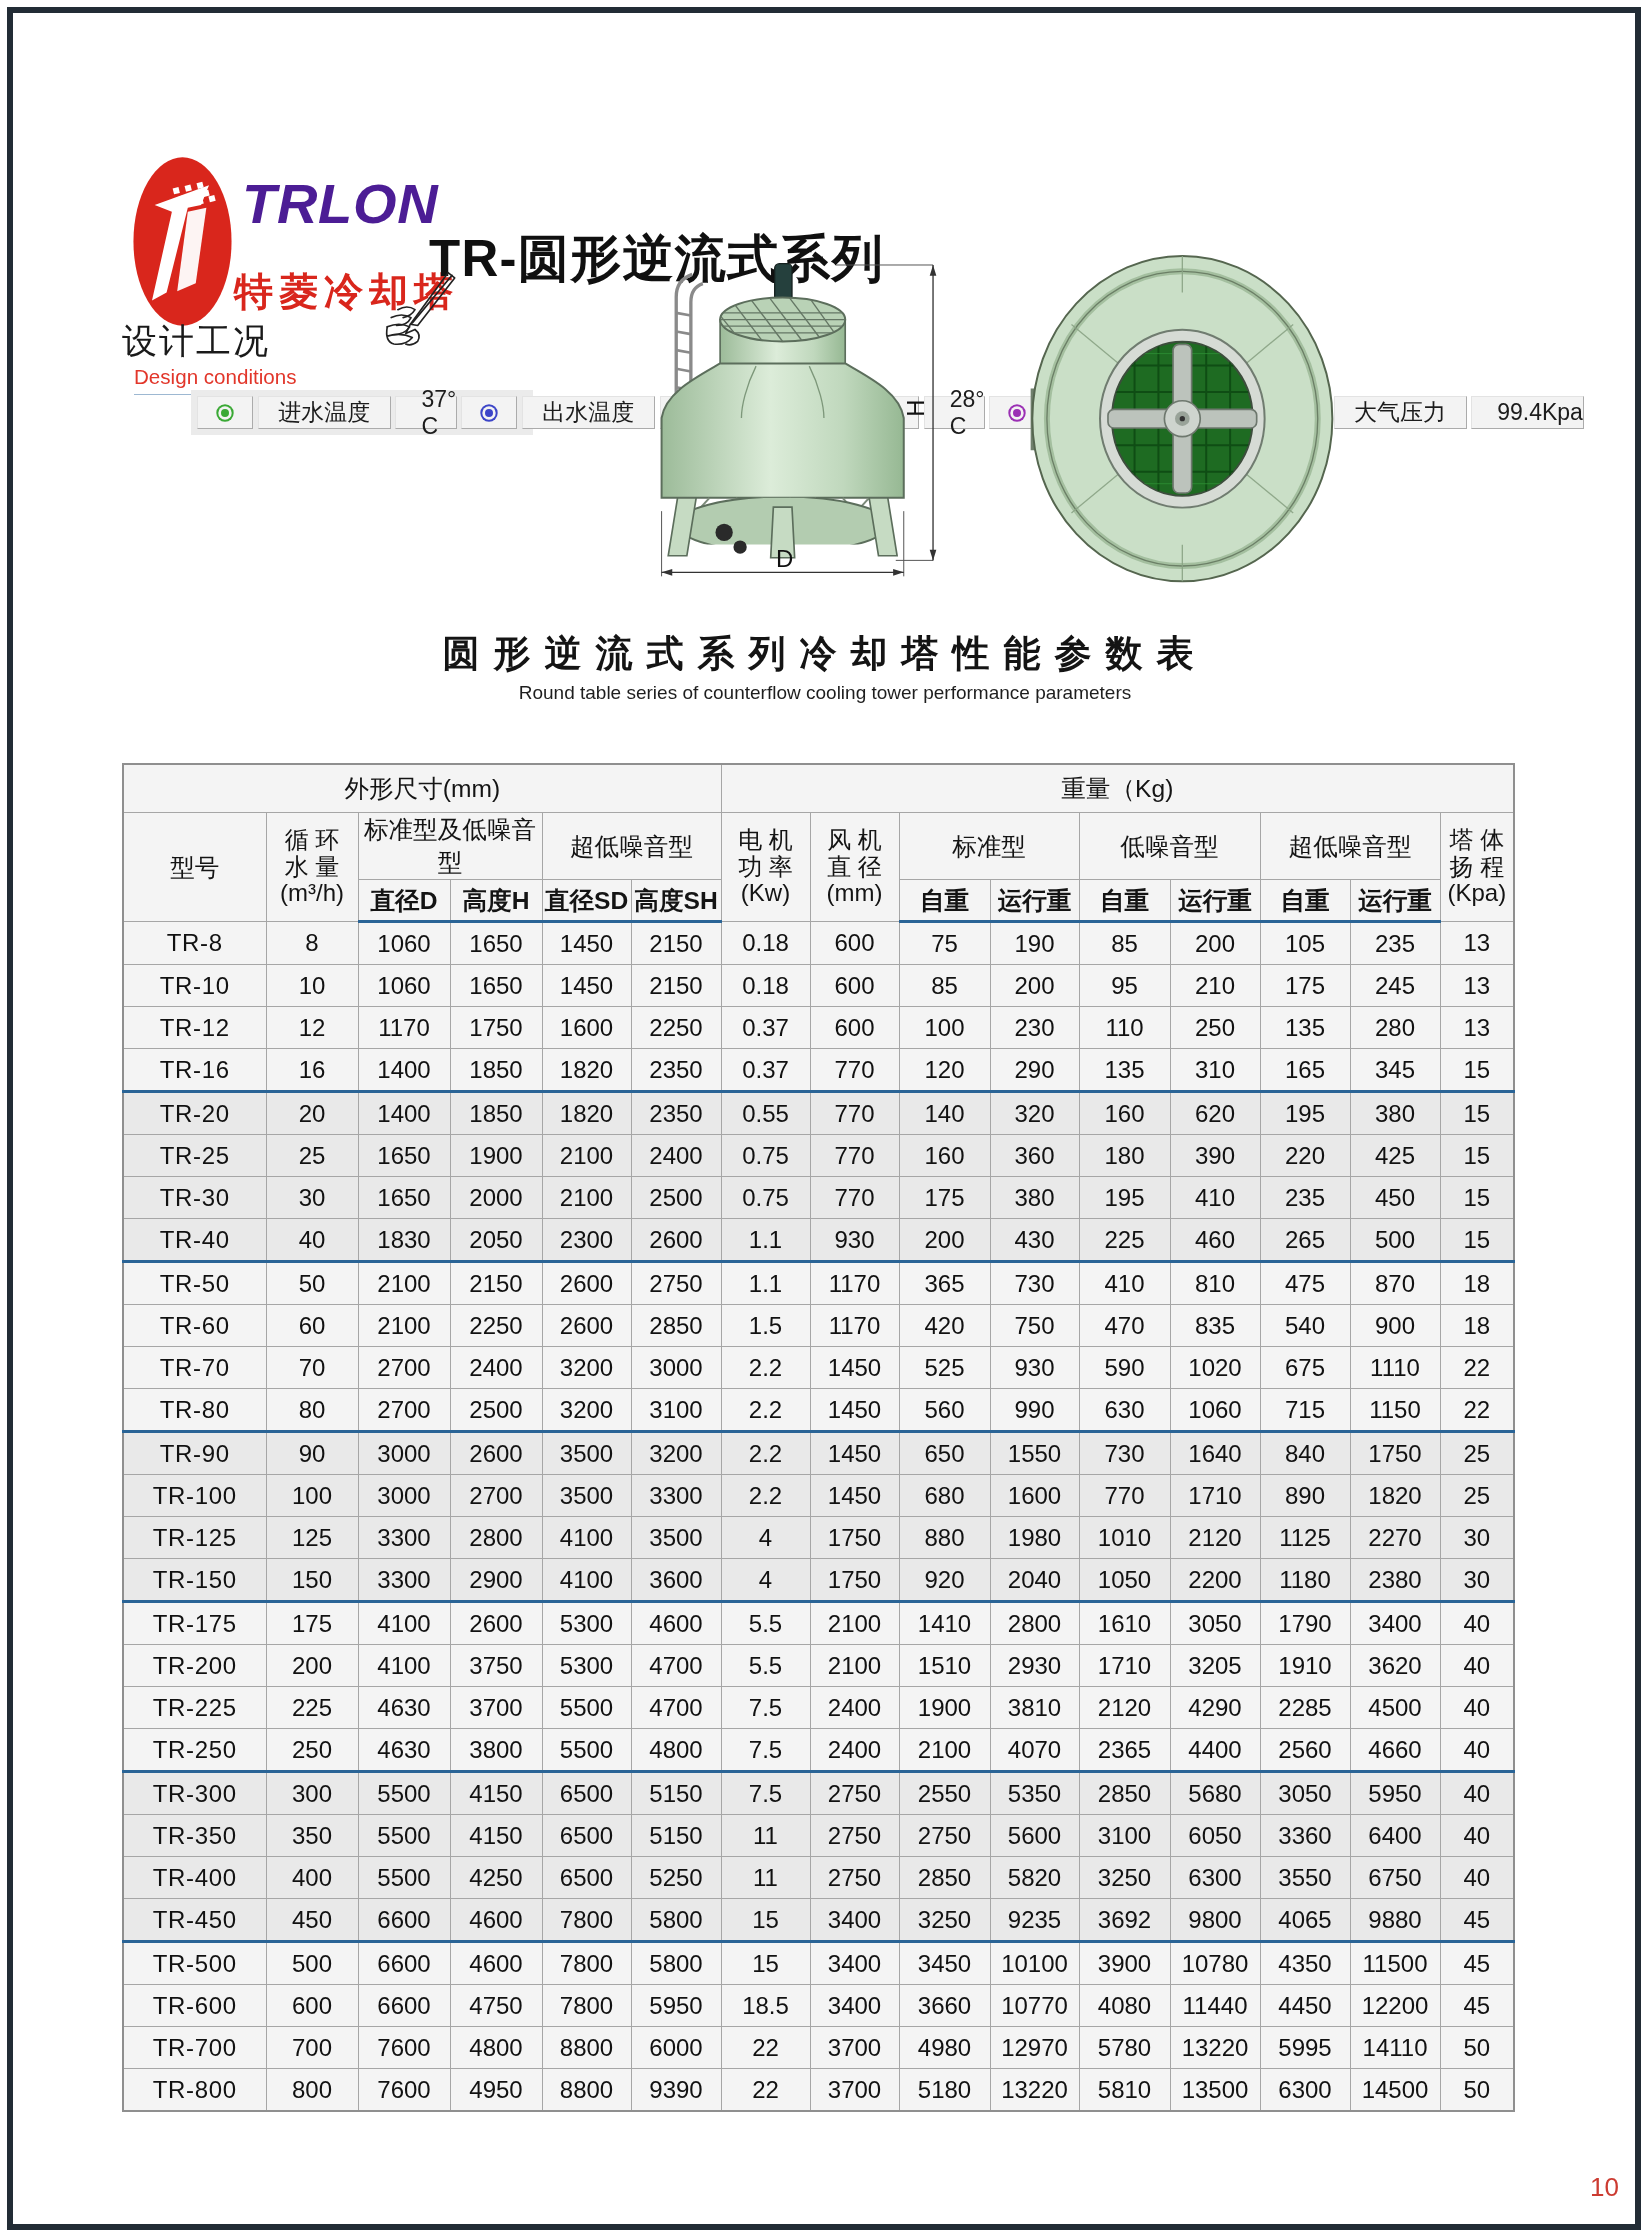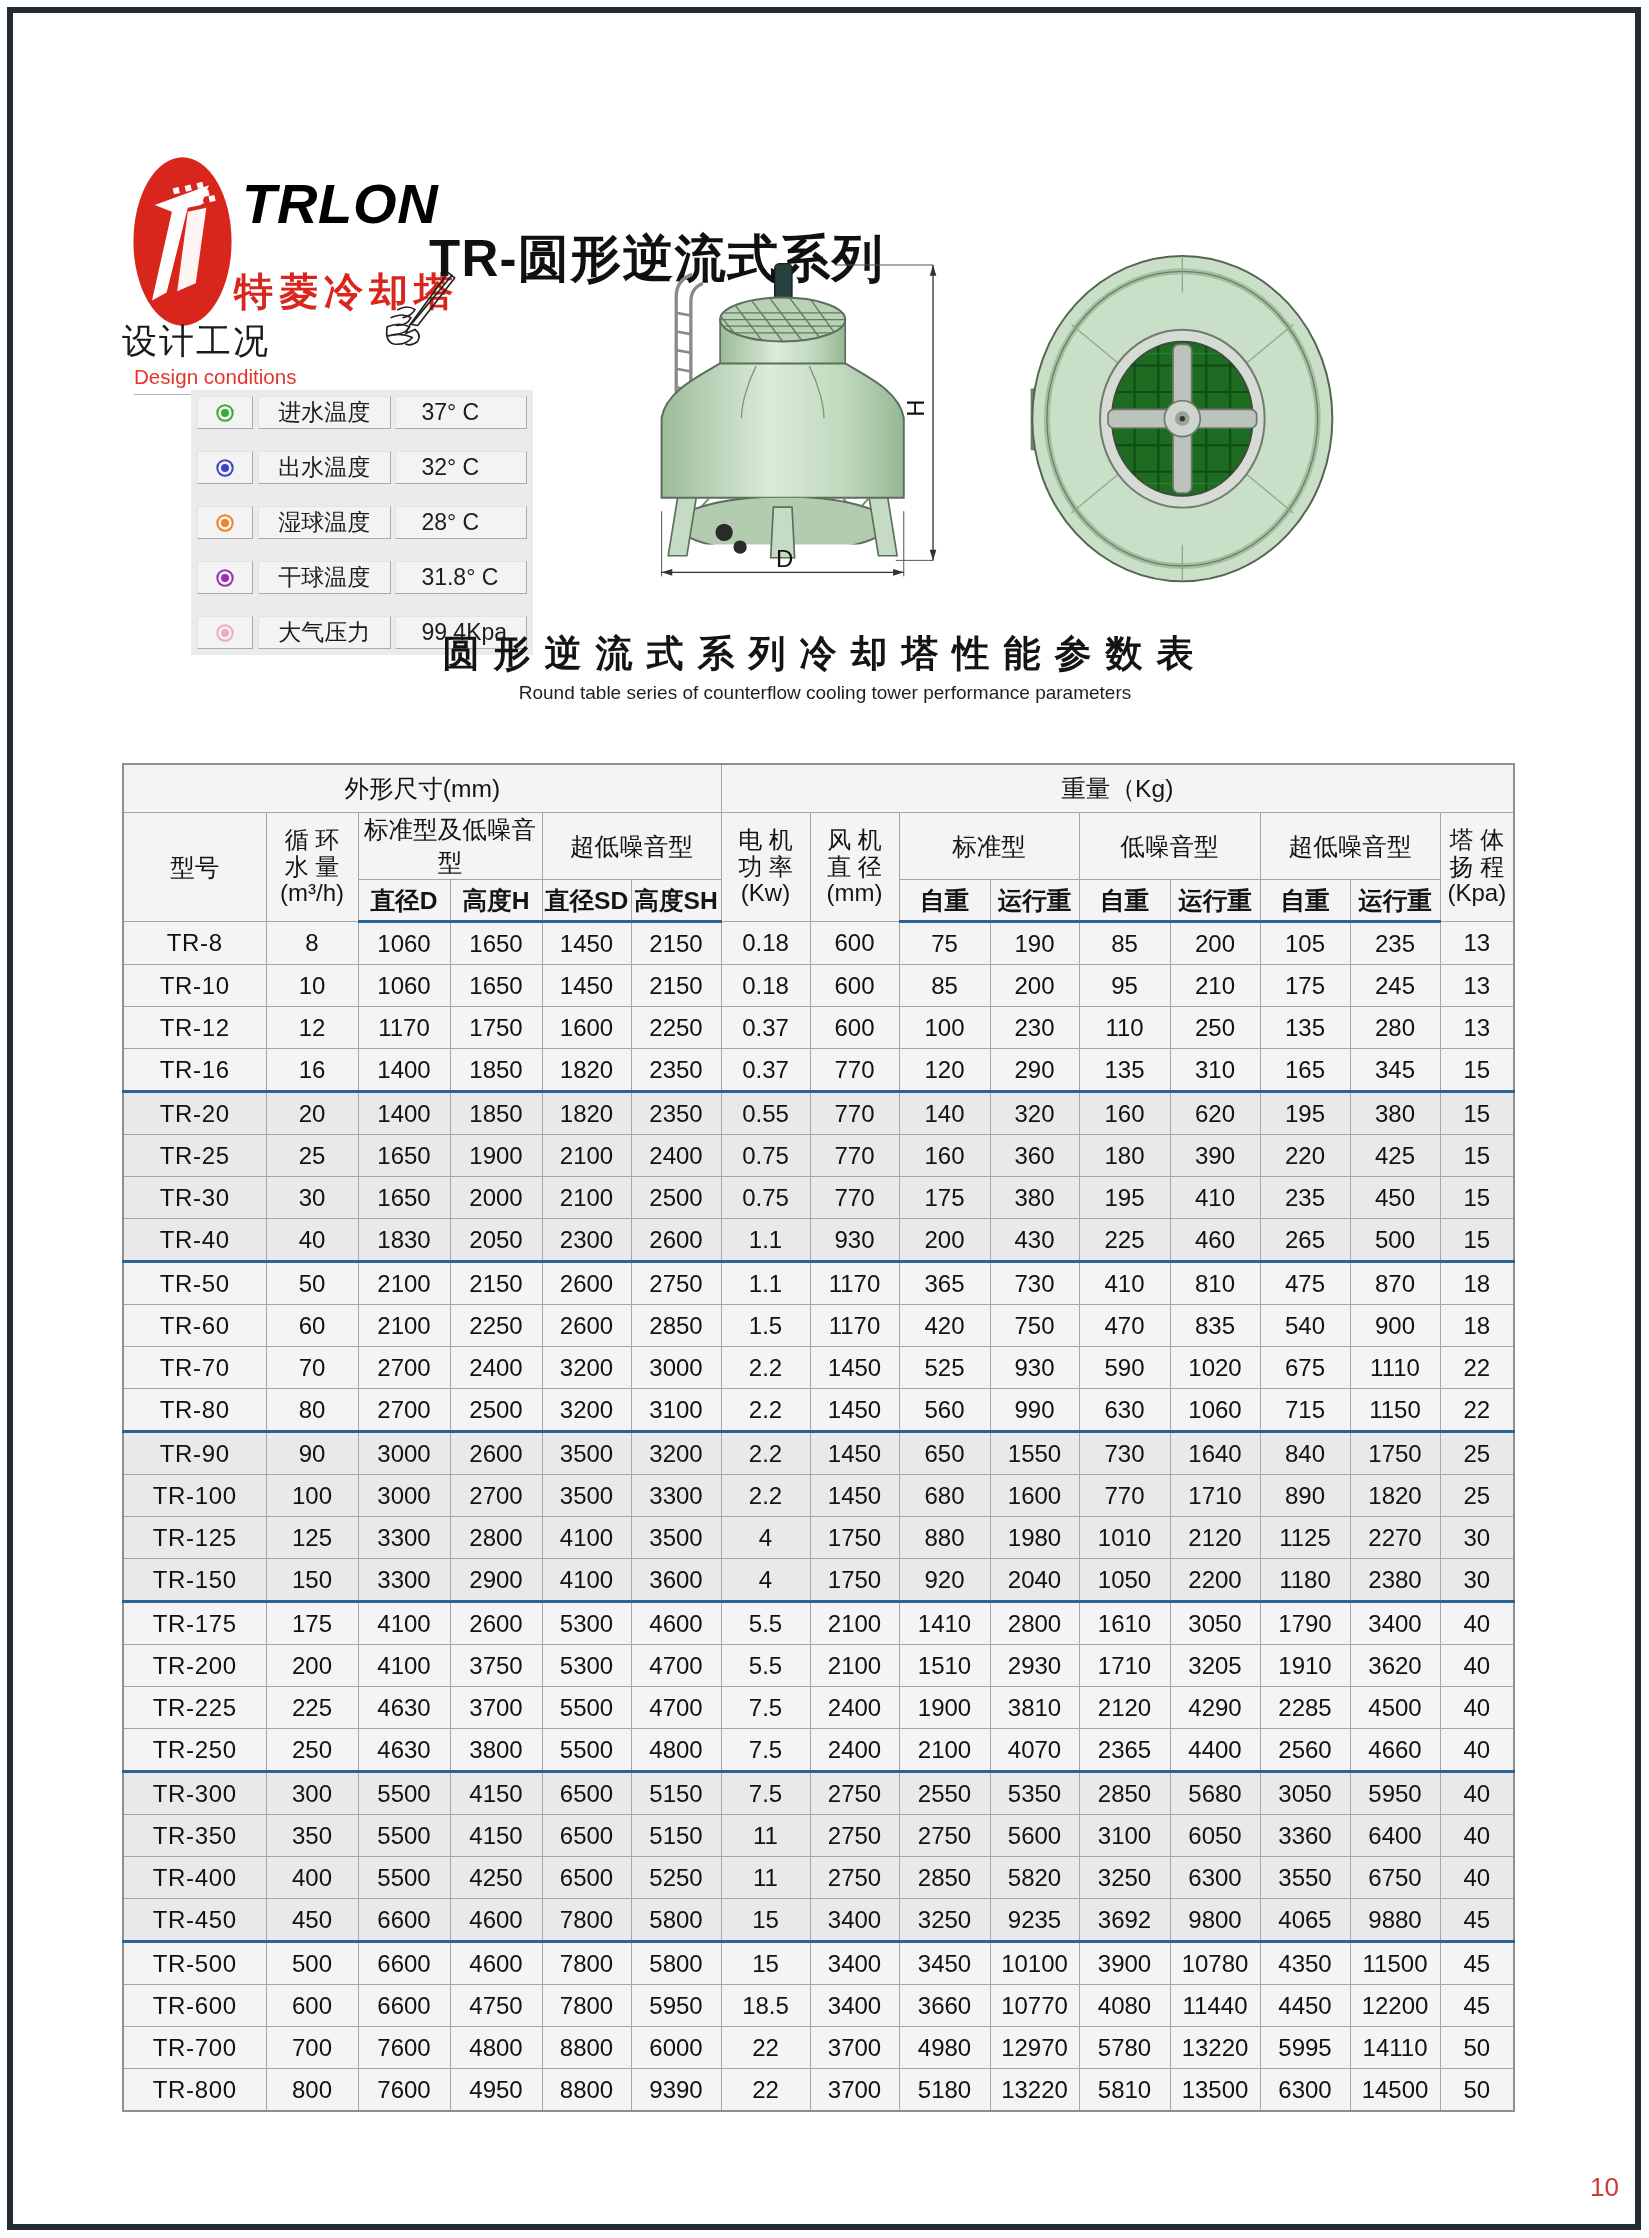--- a/index.html
+++ b/index.html
@@ -5,30 +5,30 @@
   html,body{margin:0;padding:0;}
   body{
     width:1650px;height:2239px;position:relative;background:#ffffff;
     font-family:"Liberation Sans","DejaVu Sans",sans-serif;color:#161616;
     overflow:hidden;
   }
   .frame{position:absolute;left:6.6px;top:6.6px;right:9.3px;bottom:9.3px;border:6px solid #222c35;pointer-events:none;}
 
   
   .logo-svg{position:absolute;left:132px;top:156px;}
-  .brand{position:absolute;left:242px;top:171px;font-size:56px;font-weight:800;font-style:italic;color:#000000;letter-spacing:0.7px;}
+  .brand{position:absolute;left:242px;top:171px;font-size:56px;font-weight:800;font-style:italic;color:#4c1d95;letter-spacing:0.7px;}
   .brand-cn{position:absolute;left:234px;top:265px;font-size:39px;font-weight:700;color:#d9261c;letter-spacing:6px;}
   .doc-title{position:absolute;left:429px;top:225px;font-size:51px;font-weight:700;color:#101010;letter-spacing:1.3px;}
 
   
   .dc-head{position:absolute;left:122px;top:318px;display:flex;align-items:flex-start;flex-direction:column;}
   .dc-title-cn{font-size:35px;color:#1a1a1a;letter-spacing:2px;}
   .dc-title-en{font-size:20.6px;color:#e2362a;margin-left:12px;margin-bottom:2.7px;padding-bottom:5.3px;border-bottom:1.3px solid #9db8d2;}
   .hand-svg{position:absolute;left:378px;top:271px;}
-  .dc-panel{position:absolute;left:191px;top:390px;width:342px;background:#ebebeb;padding:6px;box-sizing:border-box;display:flex;flex-direction:column;gap:22px;}
+  .dc-panel{position:absolute;left:191px;top:390px;width:342px;background:#ebebeb;padding:6px;box-sizing:border-box;display:flex;flex-direction:row;gap:4px;}
   .dc-row{display:flex;gap:4.7px;height:33px;}
   .dc-cell{background:#f3f3f3;border:1.3px solid #e3e3e3;border-right-color:#ababab;border-bottom-color:#ababab;box-sizing:border-box;display:flex;align-items:center;}
   .dc-icon-cell{width:56px;justify-content:center;}
   .dc-label-cell{width:133px;justify-content:center;font-size:23px;color:#1c1c1c;}
   .dc-value-cell{flex:1;padding-left:25px;font-size:23px;color:#1c1c1c;}
   .bullseye{width:8px;height:8px;border-radius:50%;}
 
   
   .tower-side{position:absolute;left:623px;top:253px;}
   .tower-top{position:absolute;left:1025px;top:251px;}

